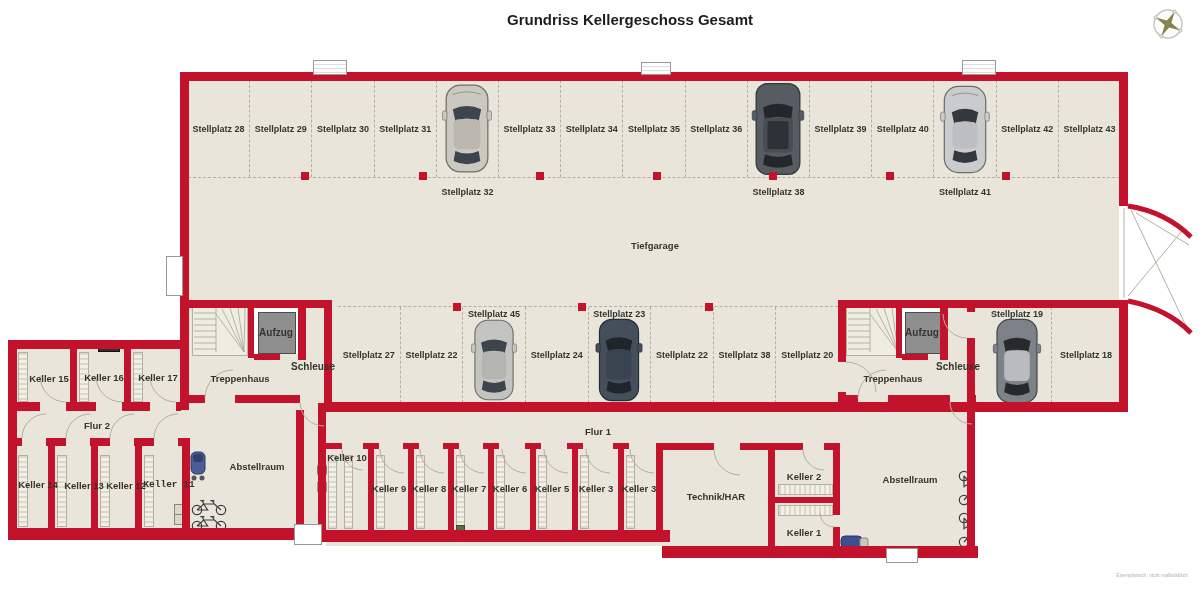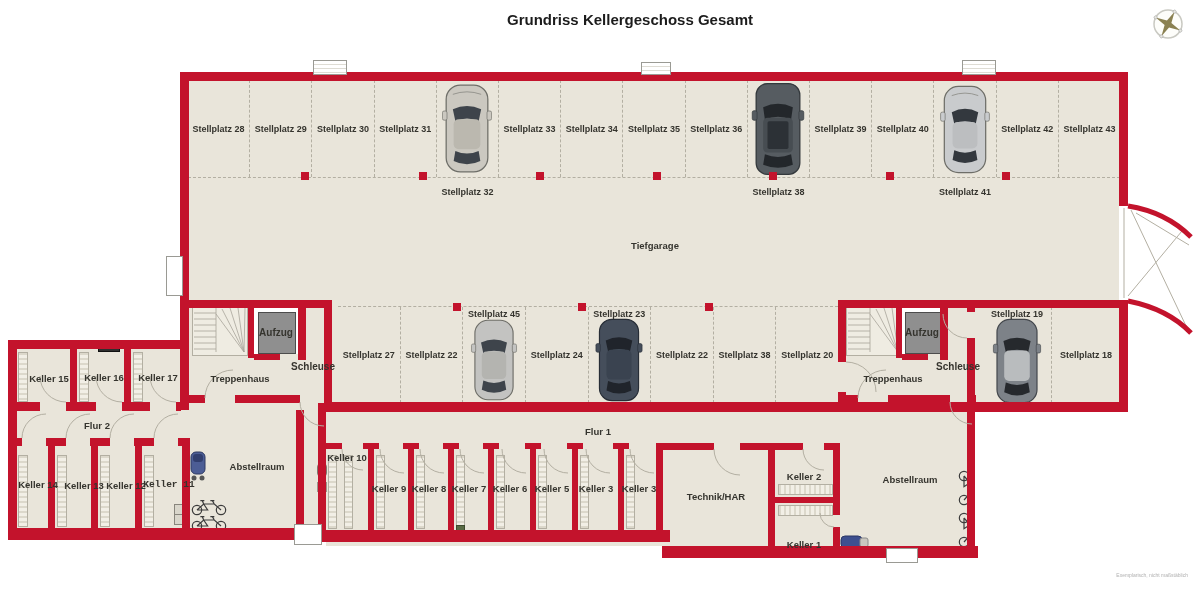--- a/index.html
+++ b/index.html
@@ -438,16 +438,16 @@
   <div class="lbl" style="left:169px;top:484px;font-family:Liberation Mono, monospace;">Keller 11</div>
   <div class="lbl" style="left:347px;top:457px;">Keller 10</div>
   <div class="lbl" style="left:389px;top:488px;">Keller 9</div>
   <div class="lbl" style="left:429px;top:488px;">Keller 8</div>
   <div class="lbl" style="left:469px;top:488px;">Keller 7</div>
   <div class="lbl" style="left:510px;top:488px;">Keller 6</div>
   <div class="lbl" style="left:552px;top:488px;">Keller 5</div>
   <div class="lbl" style="left:596px;top:488px;">Keller 3</div>
   <div class="lbl" style="left:639px;top:488px;">Keller 3</div>
   <div class="lbl" style="left:804px;top:476px;">Keller 2</div>
-  <div class="lbl" style="left:804px;top:544px;">Keller 1</div>
+  <div class="lbl" style="left:804px;top:532px;">Keller 1</div>
 
   <div id="footnote">Exemplarisch, nicht maßstäblich</div>
 </div>
 
 </body></html>

